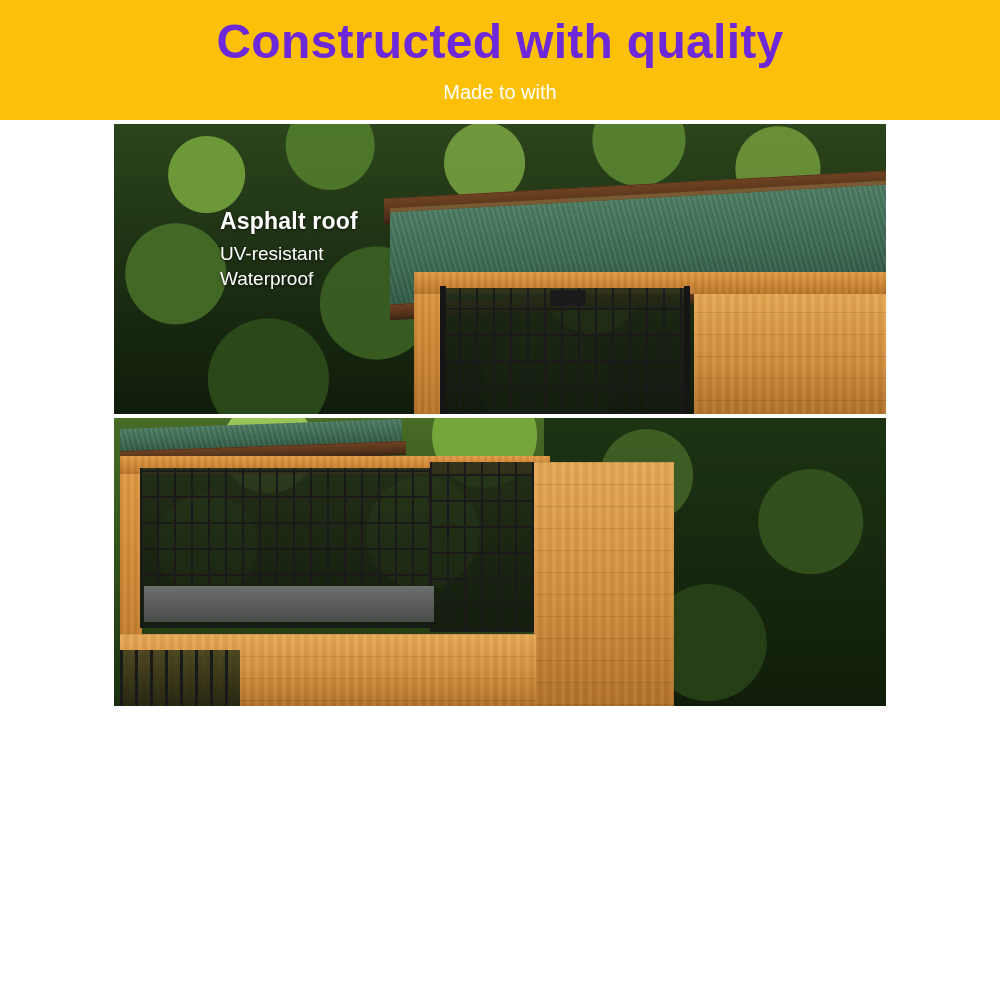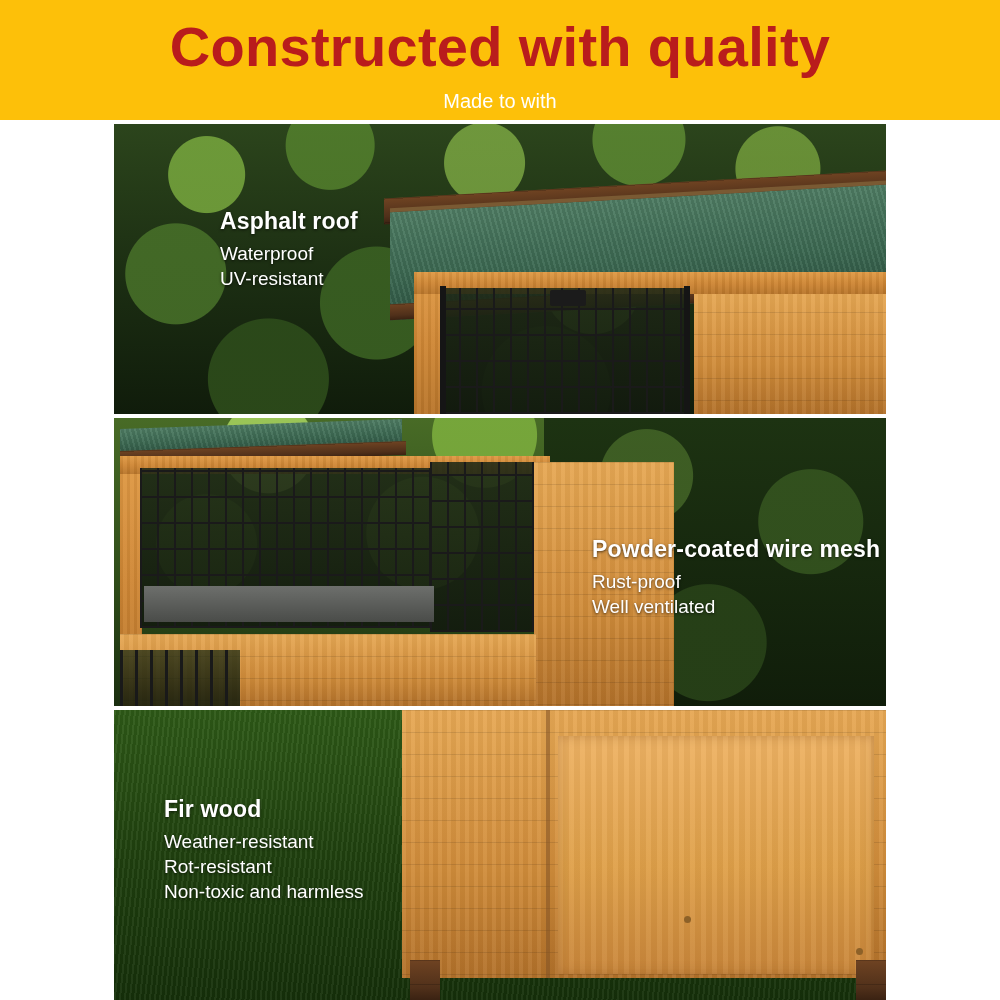--- a/index.html
+++ b/index.html
@@ -27,22 +27,22 @@
     height: 120px;
     background: #fdc009;
     display: flex;
     flex-direction: column;
     align-items: center;
     justify-content: flex-start;
     box-sizing: border-box;
     padding-top: 16px;
   }
   .banner-title {
-    color: #b91c1c;
-    font-size: 56px;
+    color: #6d28d9;
+    font-size: 48px;
     font-weight: bold;
     letter-spacing: 0.3px;
     line-height: 1.1;
     text-align: center;
     white-space: nowrap;
   }
   .banner-subtitle {
     color: #ffffff;
     font-size: 20px;
     font-weight: normal;
@@ -206,22 +206,22 @@
     <div class="wood" style="left:300px; top:150px; width:488px; height:22px;"></div>
     <div class="mesh" style="left:328px; top:166px; width:248px; height:126px;"></div>
     <div style="position:absolute; left:436px; top:168px; width:36px; height:16px; background:#1b1b1b; border-radius:2px;"></div>
     <div style="position:absolute; left:326px; top:164px; width:6px; height:130px; background:#151515;"></div>
     <div style="position:absolute; left:570px; top:164px; width:6px; height:130px; background:#151515;"></div>
 
     <div class="divider-white" style="left:303px; top:0; width:3px; height:0px;"></div>
 
     <div class="feature" style="left:106px; top:86px; width:230px;">
       <h3>Asphalt roof</h3>
+      <p>UV-resistant</p>
       <p>Waterproof</p>
-      <p>UV-resistant</p>
     </div>
   </div>
 
   <div class="panel panel-mesh">
     <div class="foliage bright"></div>
 
     <div style="position:absolute; left:430px; top:0; width:342px; height:288px; background:
         radial-gradient(circle at 30% 20%, rgba(70,104,40,0.8) 0 46px, rgba(0,0,0,0) 47px),
         radial-gradient(circle at 78% 36%, rgba(54,86,32,0.85) 0 52px, rgba(0,0,0,0) 53px),
         radial-gradient(circle at 48% 78%, rgba(40,66,24,0.9) 0 58px, rgba(0,0,0,0) 59px),
@@ -234,48 +234,22 @@
     <div class="wood" style="left:6px; top:38px; width:430px; height:18px;"></div>
     <div class="mesh" style="left:26px; top:50px; width:290px; height:160px;"></div>
     <div class="mesh" style="left:316px; top:44px; width:112px; height:170px;"></div>
     <div style="position:absolute; left:30px; top:168px; width:290px; height:36px; background: linear-gradient(180deg,#6d6f6c 0%, #4a4c49 100%);"></div>
     <div style="position:absolute; left:430px; top:126px; width:16px; height:42px; background:#b9b9b9; border-radius:2px;"></div>
 
     <div class="wood-plank-h" style="left:420px; top:44px; width:140px; height:244px;"></div>
     <div class="wood-plank-h" style="left:6px; top:216px; width:416px; height:72px;"></div>
     <div class="bars-v" style="left:6px; top:232px; width:120px; height:56px;"></div>
 
-    <div class="feature" style="left:478px; top:118px; width:296px;">
-      <h3>Powder-coated wire mesh</h3>
-      <p>Rust-proof</p>
-      <p>Well ventilated</p>
-    </div>
   </div>
 
-  <div class="panel panel-wood">
-    <div class="grass"></div>
-
-    <div class="wood-plank-h" style="left:288px; top:0; width:484px; height:268px;"></div>
-    <div style="position:absolute; left:432px; top:0; width:4px; height:268px; background: rgba(120,72,28,0.55);"></div>
-    <div style="position:absolute; left:444px; top:26px; width:316px; height:238px; background:
-        repeating-linear-gradient(90deg, rgba(255,255,255,0.05) 0 5px, rgba(0,0,0,0.035) 5px 11px),
-        linear-gradient(180deg,#eeb263 0%, #dfa049 55%, #c9863a 100%);
-        box-shadow: inset 0 0 12px rgba(120,70,25,0.35);"></div>
-    <div style="position:absolute; left:570px; top:206px; width:7px; height:7px; border-radius:50%; background:#8d6128;"></div>
-    <div style="position:absolute; left:742px; top:238px; width:7px; height:7px; border-radius:50%; background:#8d6128;"></div>
-    <div class="wood-dark" style="left:296px; top:250px; width:30px; height:40px;"></div>
-    <div class="wood-dark" style="left:742px; top:250px; width:30px; height:40px;"></div>
-
-    <div class="feature" style="left:50px; top:86px; width:340px;">
-      <h3>Fir wood</h3>
-      <p>Weather-resistant</p>
-      <p>Rot-resistant</p>
-      <p>Non-toxic and harmless</p>
-    </div>
-  </div>
 
   <div class="divider-white" style="left:0; top:120px; width:1000px; height:4px;"></div>
   <div class="divider-white" style="left:0; top:120px; width:114px; height:880px;"></div>
   <div class="divider-white" style="left:886px; top:120px; width:114px; height:880px;"></div>
   <div class="divider-white" style="left:114px; top:414px; width:772px; height:4px;"></div>
   <div class="divider-white" style="left:114px; top:706px; width:772px; height:4px;"></div>
 
 </div>
 
 </body></html>

